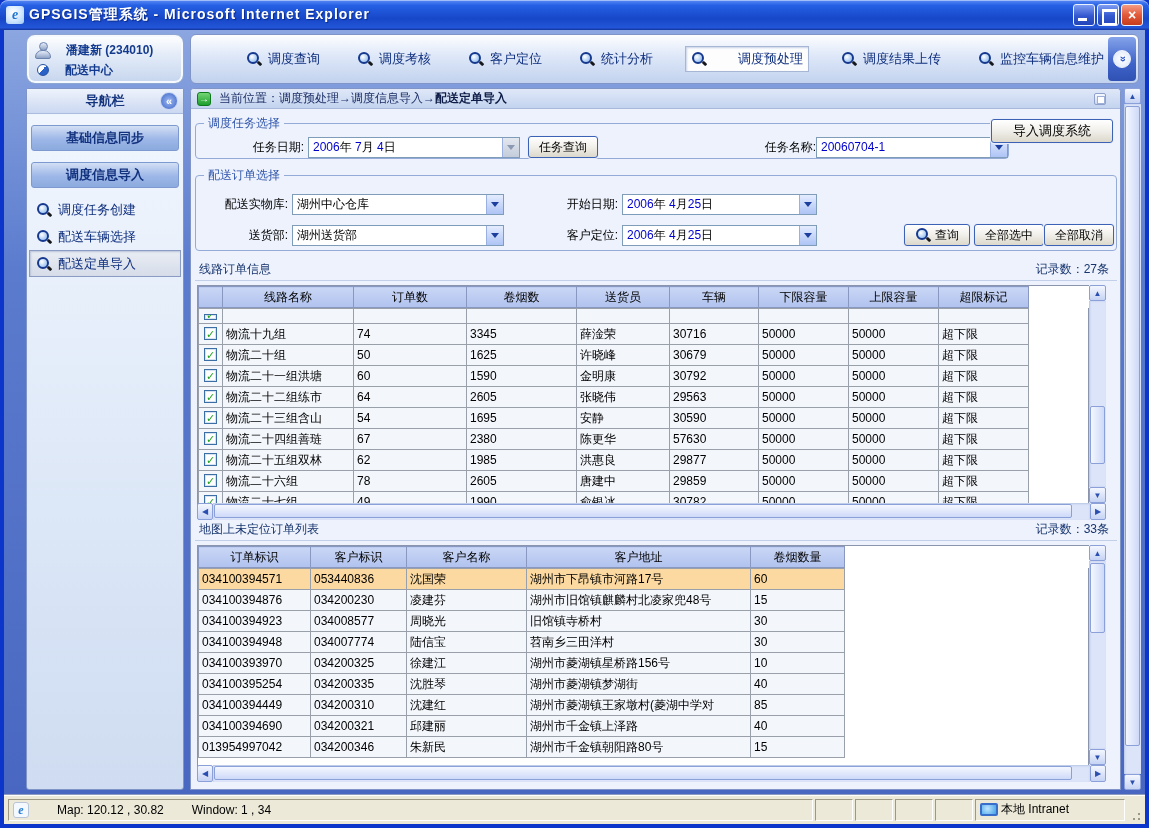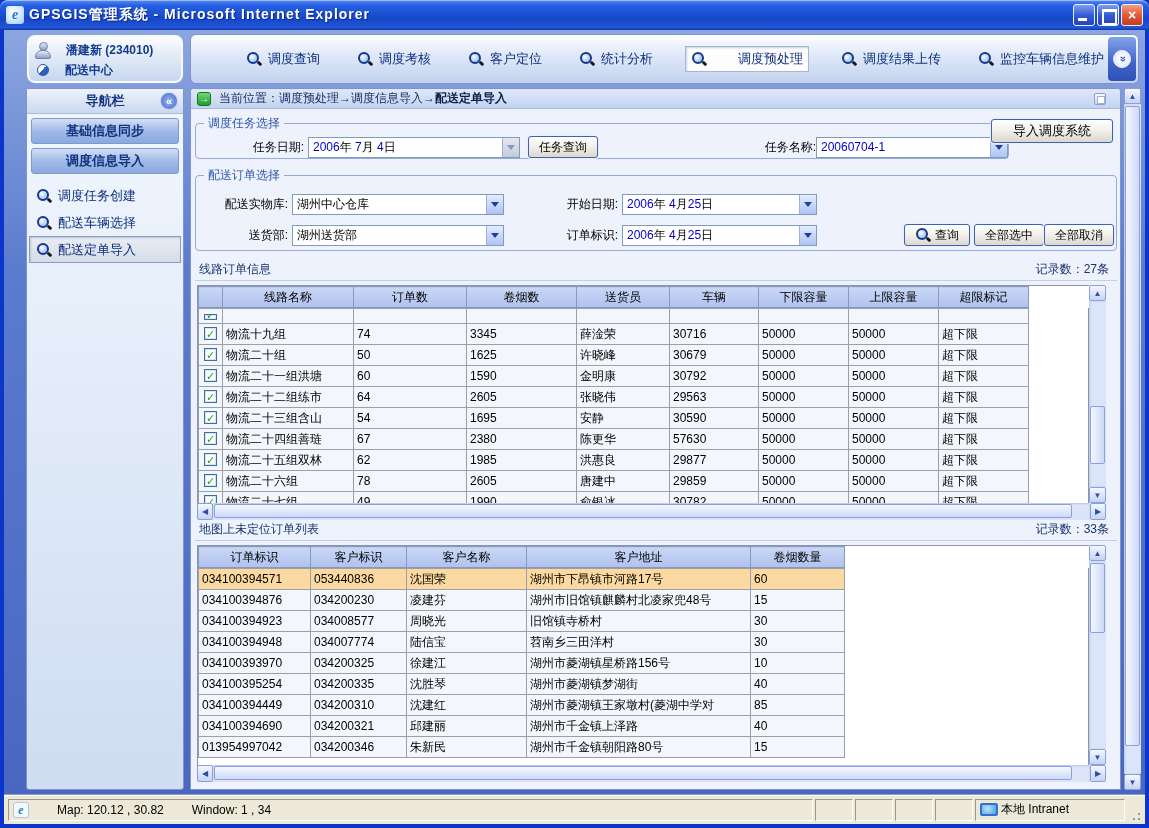--- a/index.html
+++ b/index.html
@@ -68,21 +68,21 @@
   .rot-down { display:inline-block; transform:rotate(-90deg); }
 
   
   .sidebar { position:absolute; left:22px; top:58px; width:158px; height:702px;
     border:1px solid #8094c8; border-radius:3px; background:linear-gradient(180deg,#f2f7fe,#dce7f7 60%,#cfdcf1); }
   .sb-head { height:25px; display:flex; align-items:center; justify-content:center; position:relative;
     background:linear-gradient(180deg,#eef3fc,#cbd8f1); border-bottom:1px solid #aabbdd;
     color:#15357e; font-weight:bold; font-size:13px; }
   .sb-head .chev-circle { position:absolute; right:5px; top:3px; background:radial-gradient(#9db9f0,#3c63c8);
     color:#fff; border-color:#cdd9f4; }
-  .sb-group { height:26px; margin:4px 4px 0 4px; border:1px solid #7e99cf; border-radius:3px;
+  .sb-group { height:26px; margin:11px 4px 0 4px; border:1px solid #7e99cf; border-radius:3px;
     background:linear-gradient(180deg,#d3dff4,#9db7e8 55%,#8caade); display:flex; align-items:center;
     justify-content:center; color:#12327e; font-weight:bold; font-size:13px; cursor:pointer; }
   .sb-items { margin-top:8px; }
   .sb-item { height:27px; display:flex; align-items:center; gap:6px; padding:0 6px; margin:0 2px;
     color:#0f2f7e; font-size:13px; cursor:pointer; border:1px solid transparent; }
   .sb-item.active { background:linear-gradient(180deg,#e9edf4,#d6dde9); border:1px solid #8a9cc4;
     box-shadow:inset 1px 1px 2px #b9c4da; }
 
   
   .main { position:absolute; left:186px; top:58px; width:931px; height:702px;
@@ -313,21 +313,21 @@
               <span class="combo-val colorize"><span class="num">2006</span>年 <span class="num">4</span>月<span class="num">25</span>日</span>
               <span class="combo-btn"></span>
             </div>
           </div>
           <div class="frow" style="margin-top:9px">
             <span class="flabel" style="width:92px">送货部:</span>
             <div class="combo" style="width:212px;margin-left:4px">
               <span class="combo-val">湖州送货部</span>
               <span class="combo-btn"></span>
             </div>
-            <span class="flabel" style="width:90px;margin-left:24px">订单标识:</span>
+            <span class="flabel" style="width:90px;margin-left:24px">客户定位:</span>
             <div class="combo" style="width:195px;margin-left:4px">
               <span class="combo-val colorize"><span class="num">2006</span>年 <span class="num">4</span>月<span class="num">25</span>日</span>
               <span class="combo-btn"></span>
             </div>
             <span style="flex:1"></span>
             <button class="xp-btn">
                 <span class="mag"></span>
                 <span>查询</span>
               </button>
             <button class="xp-btn" style="margin-left:4px">全部选中</button>

